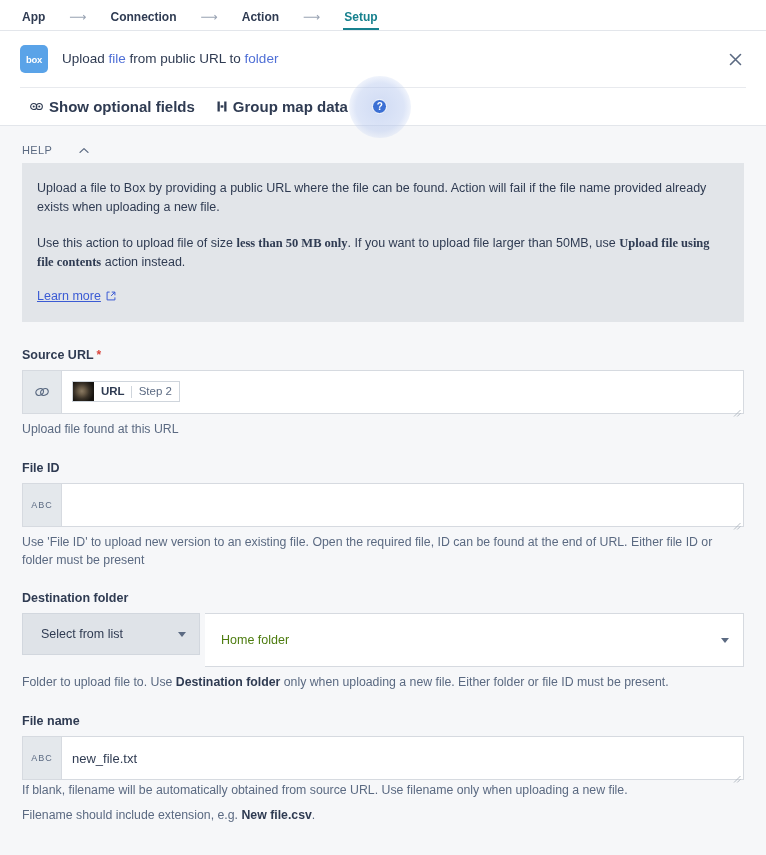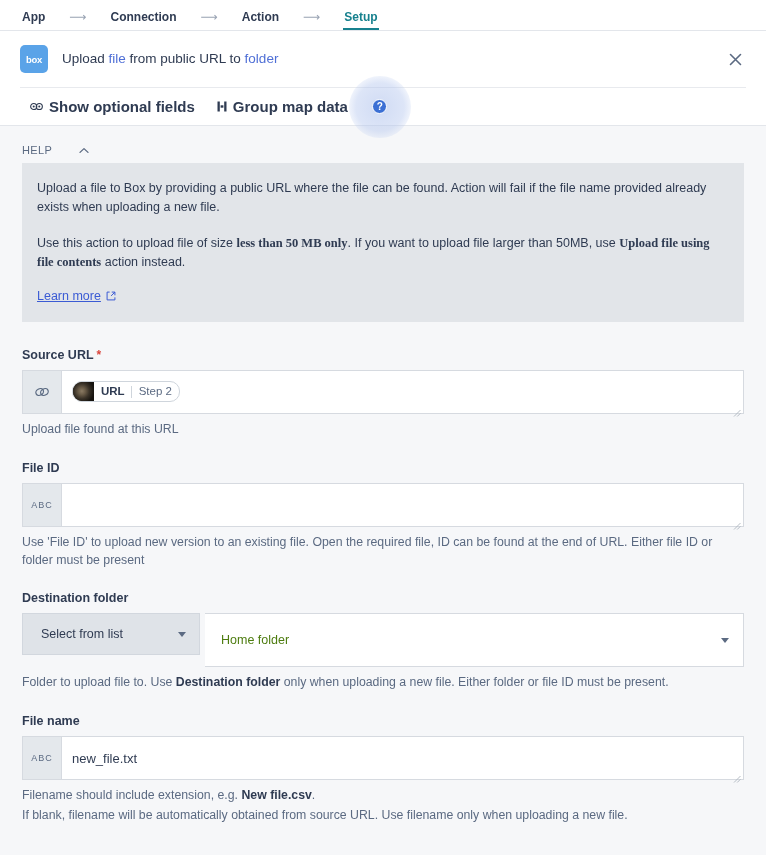--- a/index.html
+++ b/index.html
@@ -219,21 +219,21 @@
     right: 2px; bottom: 1px;
     width: 9px; height: 9px;
     cursor: nwse-resize;
   }
 
   .chip {
     display: inline-flex; align-items: center;
     border: 1px solid #cfd5dc;
     background: #ffffff;
     height: 21px;
-    border-radius: 10px;
+    border-radius: 0;
     overflow: hidden;
     cursor: pointer;
   }
   .chip-thumb {
     width: 21px; height: 19px;
     background:
       radial-gradient(circle at 42% 48%, #8a7a63 0%, #6a5c48 22%, #3a3228 48%, #16130f 78%),
       #100e0b;
     flex: 0 0 auto;
   }
@@ -459,19 +459,19 @@
     </div>
     <div class="input-row">
       <div class="input-prefix abc">ABC</div>
       <div class="input-body">new_file.txt</div>
       <span class="resize-grip">
         <svg width="9" height="9" viewBox="0 0 9 9" aria-hidden="true">
           <path d="M8.5 2 L2 8.5 M8.5 5.2 L5.2 8.5" stroke="#aeb5be" stroke-width="0.9"></path>
         </svg>
       </span>
     </div>
+    <div class="hint" style="margin-top:2px">If blank, filename will be automatically obtained from source URL. Use filename only when uploading a new file.</div>
     <div class="hint">
       <span>Filename should include extension, e.g. </span><b>New file.csv</b><span>.</span>
     </div>
-    <div class="hint" style="margin-top:2px">If blank, filename will be automatically obtained from source URL. Use filename only when uploading a new file.</div>
   </div>
 
 </div>
 
 </body></html>

